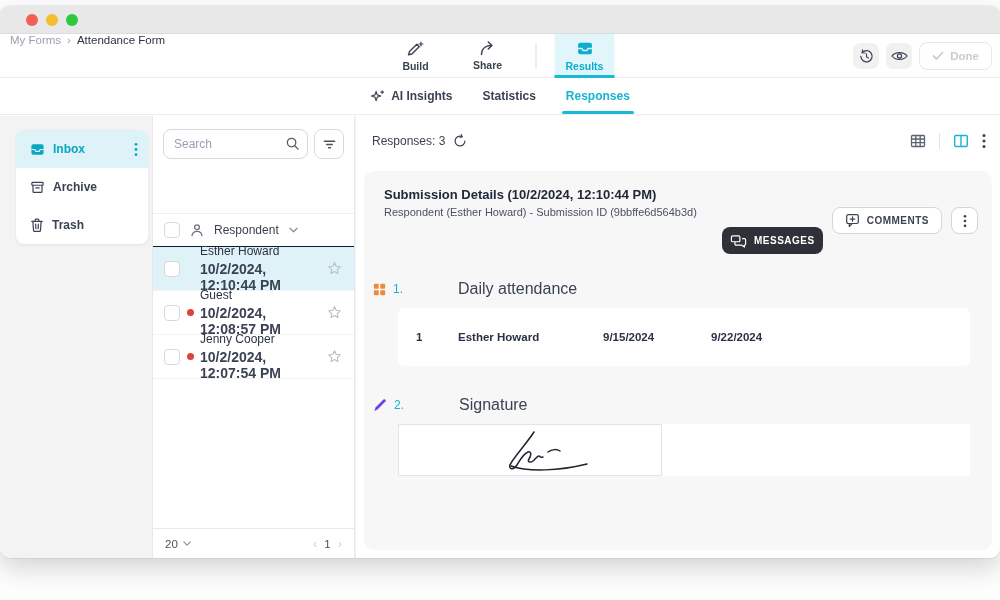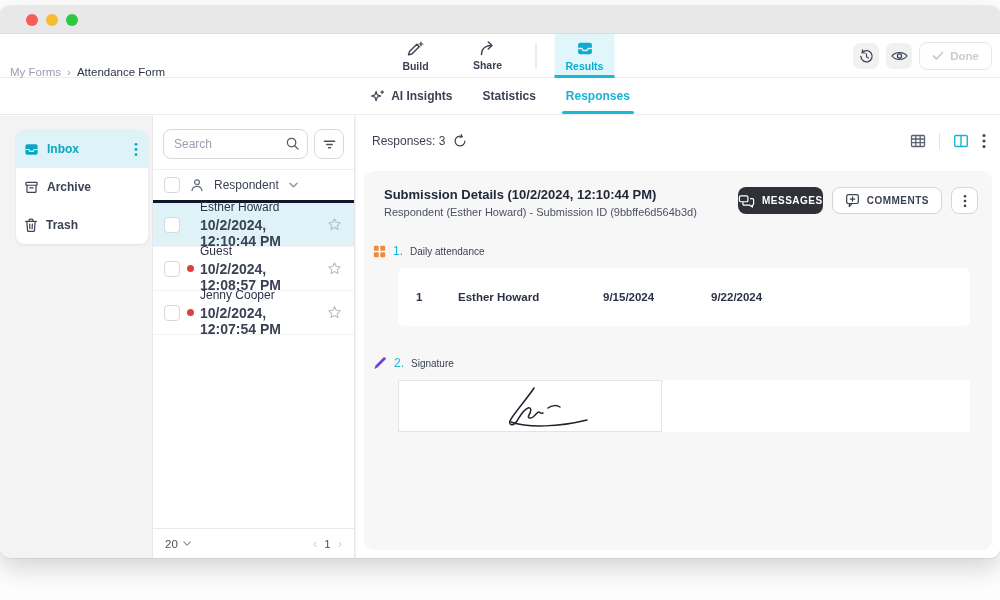--- a/index.html
+++ b/index.html
@@ -12,21 +12,21 @@
     box-shadow:0 10px 24px rgba(0,0,0,.16), 0 0 0 1px rgba(0,0,0,.05); }
 
   
   .titlebar { height:28px; background:#e9e8e9; border-bottom:1px solid #dcdcdd;
     display:flex; align-items:center; padding-left:26px; gap:8px; }
   .tl-dot { width:12px; height:12px; border-radius:50%; }
 
   
   .header { position:relative; height:44px; background:#fff; border-bottom:1px solid #ededee; }
   .breadcrumb { position:absolute; left:10px; top:0; height:44px; display:flex;
-    align-items:flex-end; gap:6px; font-size:11.5px; }
+    align-items:flex-start; gap:6px; font-size:11.5px; }
   .bc-parent,.bc-sep { color:#9aa0ae; }
   .bc-current { color:#2c3345; }
   .tabs { position:absolute; left:50%; transform:translateX(-50%); top:0; height:44px;
     display:flex; align-items:stretch; }
   .tab { width:60px; margin:0 6px; display:flex; flex-direction:column; align-items:center;
     justify-content:center; gap:3px; font-size:10.5px; font-weight:bold; color:#3b4253;
     position:relative; cursor:pointer; }
   .tab.active { background:#e1f6fa; color:#0aadce; }
   .tab.active::after { content:''; position:absolute; left:0; right:0; bottom:0;
     height:3px; background:#19bad8; }
@@ -47,41 +47,41 @@
   .sn-item.active { color:#19b4d2; }
   .sn-item.active::after { content:''; position:absolute; left:-4px; right:-4px; bottom:0;
     height:3px; background:#19bad8; border-radius:2px; }
 
   
   .content { position:absolute; top:110px; left:0; right:0; bottom:0; background:#f3f3f4; }
 
   
   .sidebar-card { position:absolute; left:16px; top:14px; width:132px; background:#fff;
     border-radius:8px; box-shadow:0 1px 3px rgba(0,0,0,.07); overflow:hidden; }
-  .sb-item { height:38px; display:flex; align-items:center; gap:8px; padding:0 10px 0 8px;
+  .sb-item { height:38px; display:flex; align-items:center; gap:8px; padding:0 10px 0 14px;
     font-size:12px; font-weight:bold; color:#3b4253; cursor:pointer; }
   .sb-item .sb-icon { color:#3b4253; display:flex; }
   .sb-item.active { background:#ddf3f8; color:#0aa6c2; }
   .sb-item.active .sb-icon { color:#0aa6c2; }
   .sb-kebab { margin-left:auto; color:#0aa6c2; display:flex; }
 
   
   .listpanel { position:absolute; left:152px; width:203px; top:0; bottom:0; background:#fff;
     border-left:1px solid #e8e8ea; border-right:1px solid #e8e8ea; }
   .searchbar { display:flex; align-items:center; gap:6px; padding:13px 10px 10px; }
   .search-wrap { position:relative; flex:1; }
   .search-input { width:100%; height:30px; border:1px solid #d9d9dc; border-radius:8px;
     padding:0 28px 0 10px; font-size:12px; color:#2c3345; outline:none;
     font-family:"Liberation Sans", sans-serif; }
   .search-input::placeholder { color:#9aa0b0; }
   .search-icon { position:absolute; right:8px; top:7px; color:#555b68; }
   .filter-btn { width:30px; height:30px; border:1px solid #d9d9dc; border-radius:8px;
     background:#fff; display:flex; align-items:center; justify-content:center; color:#4a5160; }
   .list-head { height:34px; display:flex; align-items:center; gap:10px; padding:0 12px 0 11px;
-    border-top:1px solid #efeff1; border-bottom:3px solid #0f172a; color:#3b4253; }
+    border-top:1px solid #efeff1; border-bottom:1px solid #0f172a; color:#3b4253;margin-top:44px; }
   .list-head .col-label { font-size:12px; }
   .cb { width:16px; height:16px; border:1.5px solid #d5d8de; border-radius:4px;
     background:#fff; flex:none; }
   .rows { }
   .row { height:44px; display:flex; align-items:center; padding:0 12px 0 11px;
     border-bottom:1px solid #f1f2f4; cursor:pointer; }
   .row.selected { background:#def2f8; }
   .dotslot { width:20px; display:flex; justify-content:center; flex:none; }
   .dot { width:7px; height:7px; border-radius:50%; background:#de4040; }
   .rowtext { flex:1; min-width:0; }
@@ -106,32 +106,32 @@
   .tool.active { color:#19b4d2; }
   .tool-sep { width:1px; height:16px; background:#e3e3e5; }
 
   .detail-card { position:absolute; left:8px; right:8px; top:55px; bottom:8px;
     background:#f7f7f8; border-radius:10px; padding:16px 8px; overflow:hidden; }
   .d-head { display:flex; align-items:flex-start; justify-content:space-between;
     margin:0 6px 0 12px; }
   .d-title { font-size:13px; font-weight:bold; color:#22283a; }
   .d-sub { font-size:11px; color:#4a5160; margin-top:4px; }
   .d-actions { display:flex; align-items:center; gap:9px; }
-  .btn-dark { height:27px; padding:0 0; background:#2e3138; color:#fff; border:none;
+  .btn-dark { height:27px; padding:0 8px; background:#2e3138; color:#fff; border:none;
     border-radius:8px; font-size:10px; font-weight:bold; letter-spacing:.5px;
-    display:flex; align-items:center; gap:7px; }
+    display:flex; align-items:center; gap:7px;margin-top:40px; }
   .btn-light { height:27px; padding:0 12px; background:#fff; color:#3b4253;
     border:1px solid #d5d5d8; border-radius:8px; font-size:10px; font-weight:bold;
     letter-spacing:.5px; display:flex; align-items:center; gap:7px; }
   .btn-kebab { width:27px; height:27px; background:#fff; border:1px solid #d5d5d8;
     border-radius:8px; display:flex; align-items:center; justify-content:center; color:#3b4253; }
 
   .question { margin:26px 0 0 1px; display:flex; align-items:center; gap:7px; }
   .q-num { font-size:12px; color:#19b4d2; }
-  .q-label { font-size:10px; color:#3b4253; }
+  .q-label { font-size:16px; color:#3b4253;margin-left:48px; }
   .q-icon { display:flex; }
 
   .answer-table { margin:10px 14px 0 26px; border-radius:6px; overflow:hidden; }
   .at-head { height:36px; background:#ececee; display:flex; align-items:center; }
   .at-row { height:58px; background:#fff; display:flex; align-items:center; }
   .at-c0 { width:60px; padding-left:18px; flex:none; }
   .at-c1 { width:145px; flex:none; }
   .at-c2 { width:108px; flex:none; }
   .at-c3 { flex:1; }
   .at-head > div { font-size:11.5px; color:#5c6370; }

